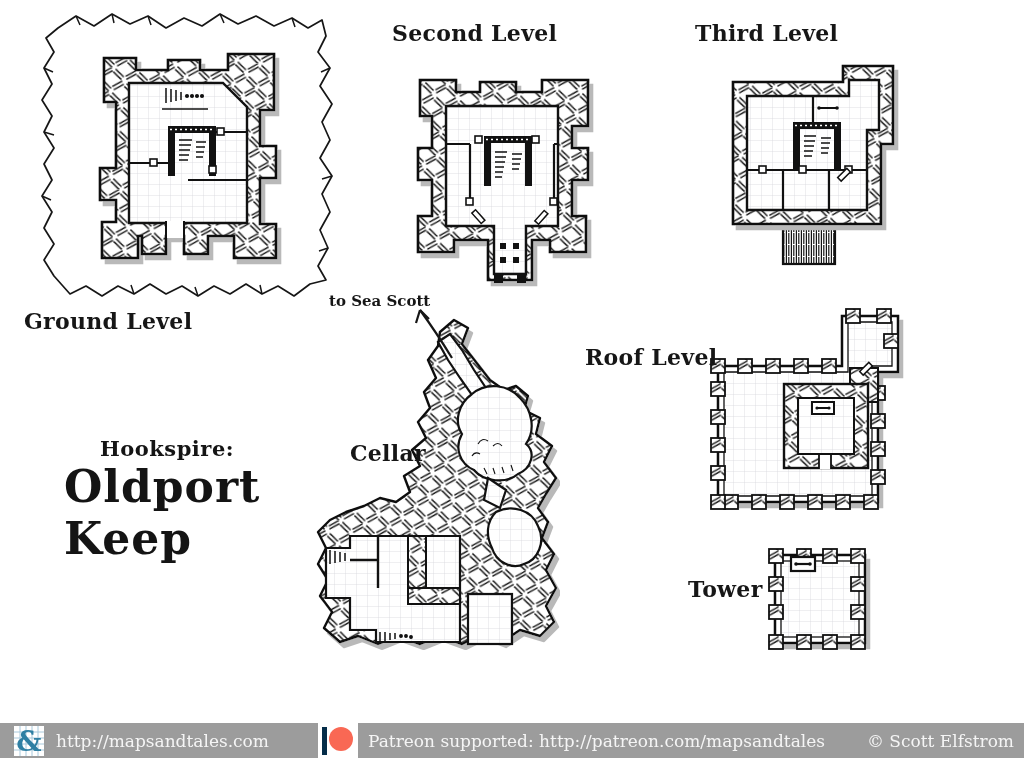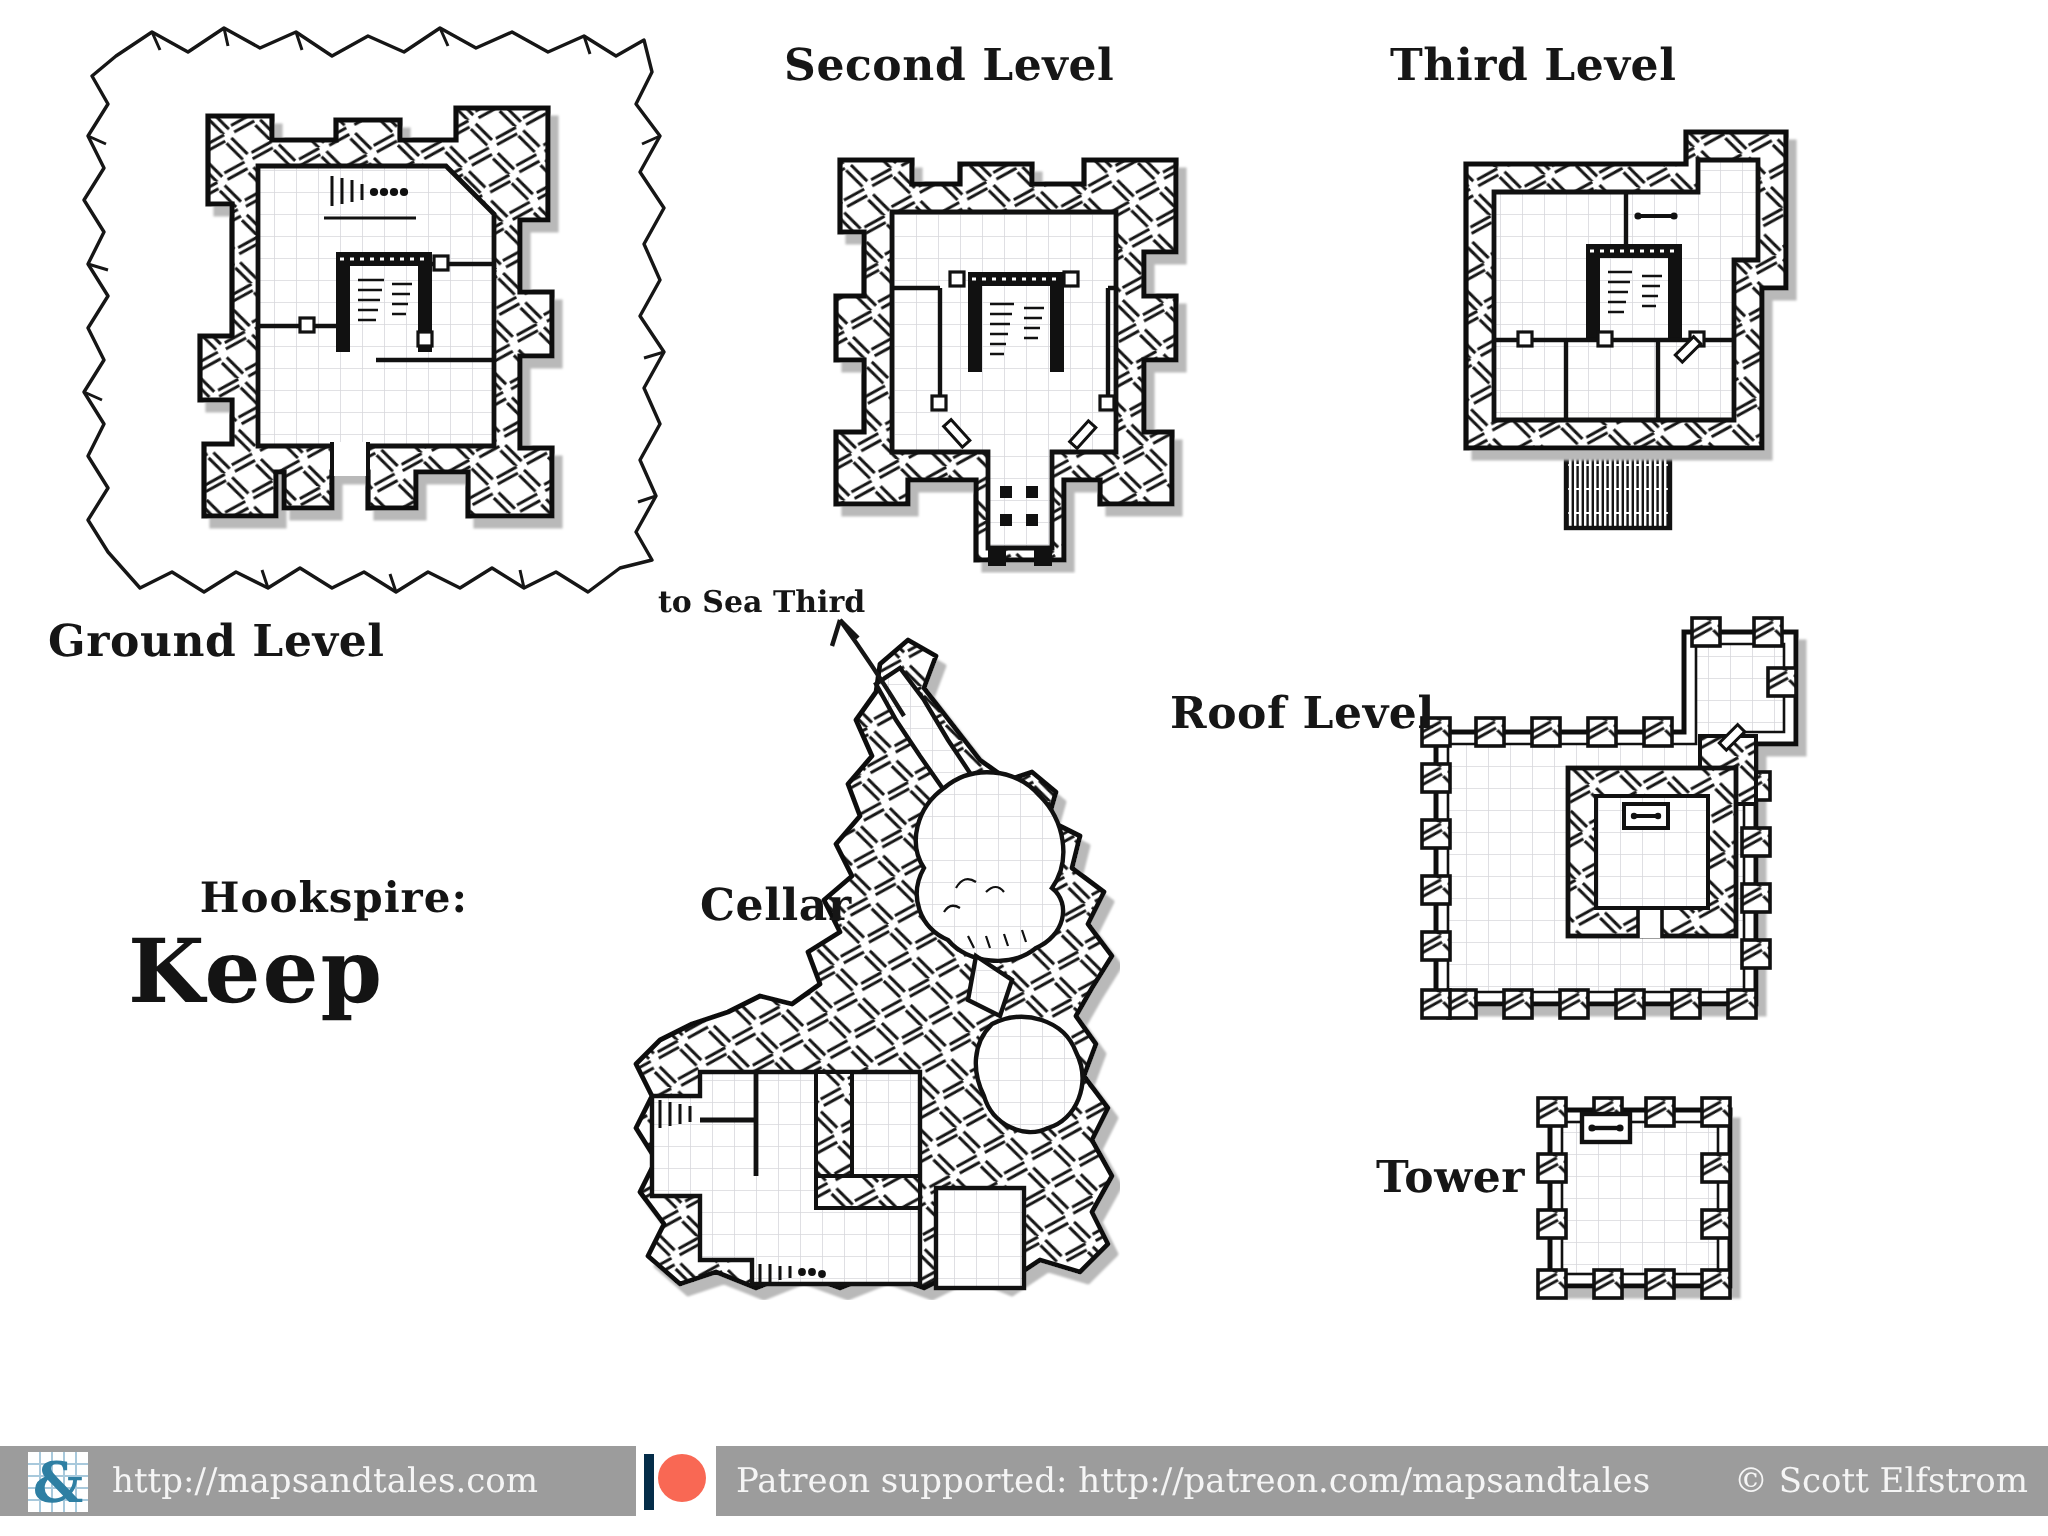--- a/index.html
+++ b/index.html
@@ -276,24 +276,25 @@
         <circle cx="55" cy="31" r="1.8" fill="#111"></circle>
     </g>
   </svg>
 
   <div class="lvl-label centered" style="left:24px;top:308px;width:300px">Ground Level</div>
   <div class="lvl-label centered" style="left:392px;top:20px;width:220px">Second Level</div>
   <div class="lvl-label centered" style="left:695px;top:20px;width:220px">Third Level</div>
   <div class="lvl-label" style="left:585px;top:344px">Roof Level</div>
   <div class="lvl-label" style="left:350px;top:440px">Cellar</div>
   <div class="lvl-label" style="left:688px;top:576px">Tower</div>
-  <div class="small-note" style="left:329px;top:292px">to Sea Third</div>
+  <div class="small-note" style="left:329px;top:292px">to Sea Scott</div>
 
   <div class="title-block">
     <div class="title-kicker">Hookspire:</div>
+    <div class="title-big">Oldport</div>
     <div class="title-big indent">Keep</div>
   </div>
 
   <div class="footer">
     <div class="fbar fbar-left">
       <svg class="logo-tile" viewBox="0 0 30 30">
         <rect width="30" height="30" fill="#ffffff"></rect>
         <g stroke="#a8c9dc" stroke-width="1">
           <path d="M6,0 V30 M12,0 V30 M18,0 V30 M24,0 V30 M0,6 H30 M0,12 H30 M0,18 H30 M0,24 H30"></path>
         </g>

